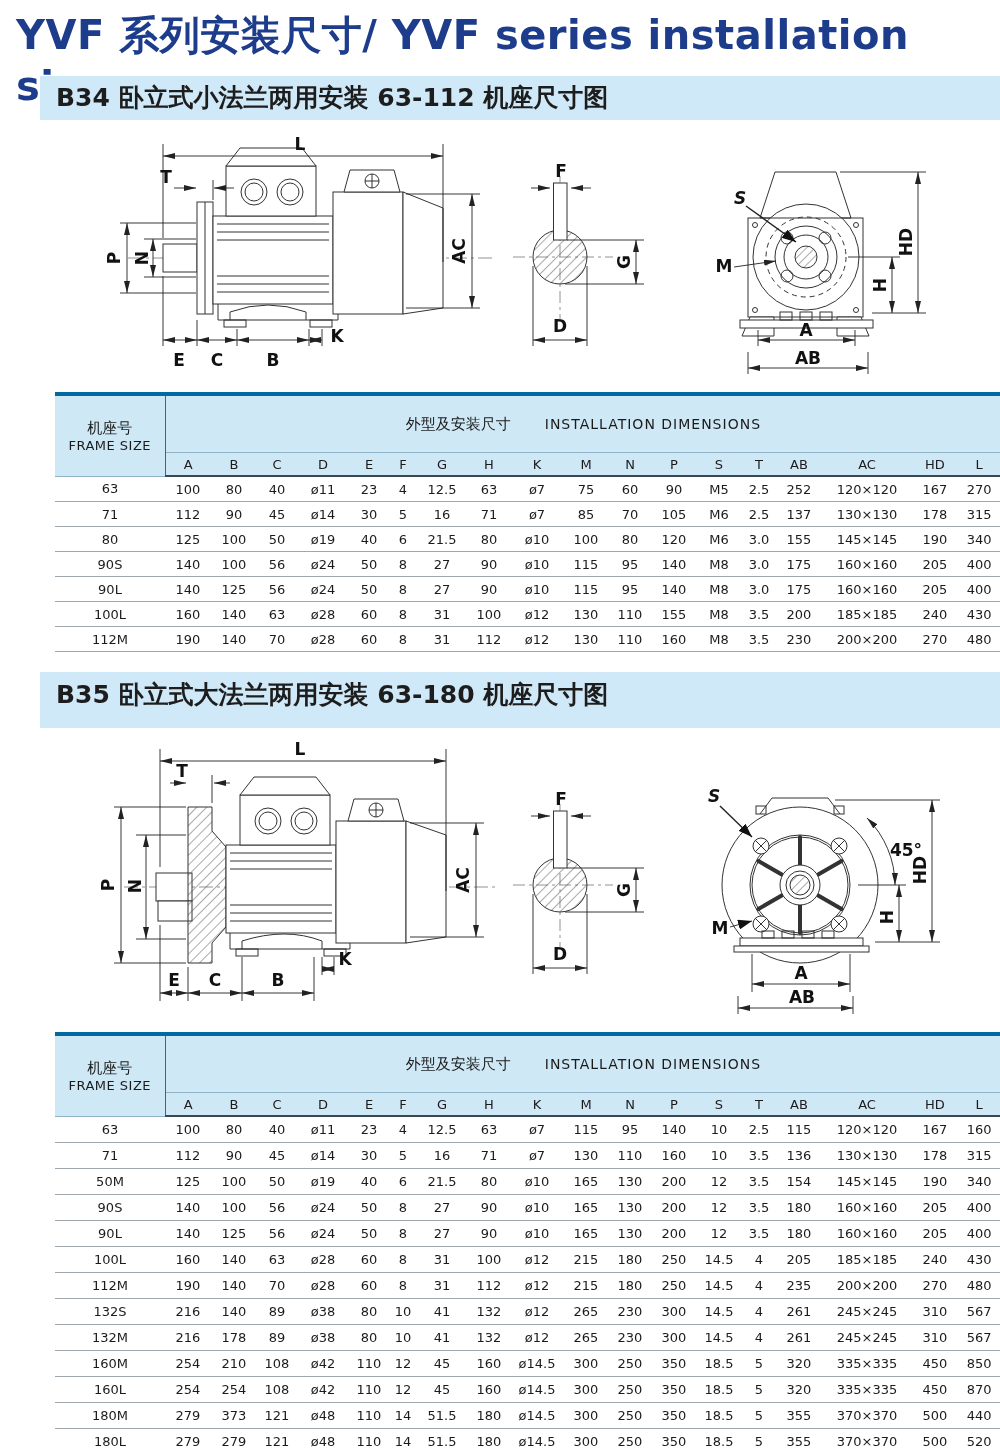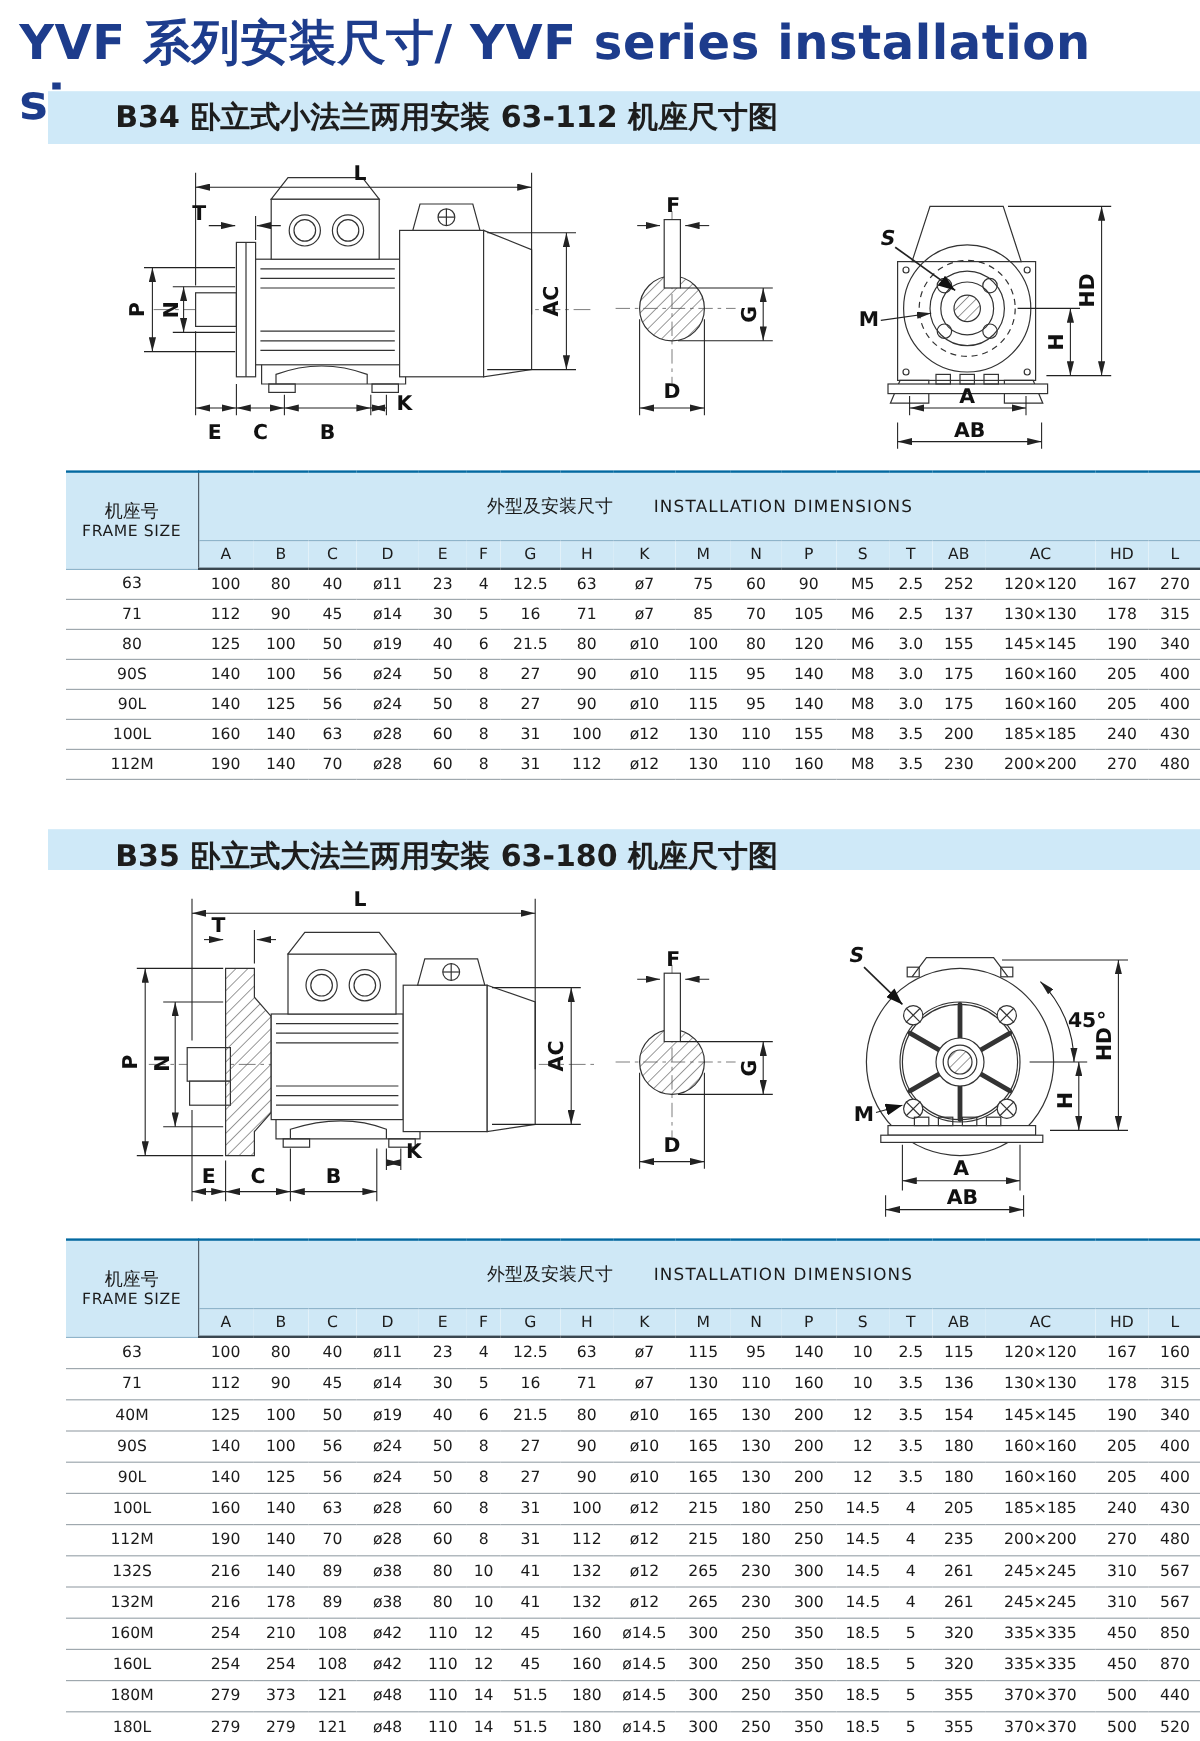--- a/index.html
+++ b/index.html
@@ -1,26 +1,26 @@
 <!DOCTYPE html>
 <html><head>
 <meta charset="utf-8">
 <style>
   html,body{margin:0;padding:0;background:#fff;}
   body{font-family:"DejaVu Sans","Liberation Sans",sans-serif;}
   #page{position:relative;width:1000px;height:1451px;background:#ffffff;overflow:hidden;}
   .page-title{position:absolute;left:16px;top:8px;font-size:40px;font-weight:bold;color:#1d3c8c;letter-spacing:0.5px;}
-  .band{position:absolute;left:40px;right:0;background:#cfe9f8;padding-left:40px;}
+  .band{position:absolute;left:40px;right:0;background:#cfe9f8;}
   .band .band-text{font-size:25px;font-weight:bold;color:#1d1d1d;padding-left:16px;}
   #band-b34{top:76px;height:44px;line-height:44px;}
-  #band-b35{top:672px;height:34px;line-height:46px;margin-top:19px;}
+  #band-b35{top:672px;height:56px;line-height:46px;}
   .diagram{position:absolute;}
   svg text{font-family:"DejaVu Sans","Liberation Sans",sans-serif;font-size:17px;font-weight:bold;fill:#111;}
   svg .lbl-i{font-style:italic;}
-  table.dim{position:absolute;left:55px;border-collapse:collapse;table-layout:fixed;width:946px;border-top:2px solid #0369a1;}
+  table.dim{position:absolute;left:55px;border-collapse:collapse;table-layout:fixed;width:946px;border-top:4px solid #0369a1;}
   table.dim th,table.dim td{padding:0;text-align:center;color:#1b1b1b;overflow:hidden;white-space:nowrap;}
   table.dim thead th{background:#cfe8f6;font-weight:normal;}
   tr.h1 th{height:56px;border-bottom:1px solid #8fb4ca;}
   th.frame-h{border-right:1px solid #53606b;}
   th.frame-h .zh{font-size:15px;}
   th.frame-h .en{font-size:13px;letter-spacing:0.5px;}
   th.dims-h{font-size:15px;}
   th.dims-h .en{font-size:14px;letter-spacing:1px;margin-left:34px;}
   tr.h2 th{height:22px;font-size:13px;font-weight:bold;border-bottom:2px solid #3a4750;}
   table.dim tbody td{font-size:13px;border-bottom:1px solid #9fa8ae;}
@@ -677,21 +677,21 @@
           <td>110</td>
           <td>160</td>
           <td>10</td>
           <td>3.5</td>
           <td>136</td>
           <td>130×130</td>
           <td>178</td>
           <td>315</td>
         </tr>
         <tr>
-          <td>40M</td>
+          <td>50M</td>
           <td>125</td>
           <td>100</td>
           <td>50</td>
           <td>ø19</td>
           <td>40</td>
           <td>6</td>
           <td>21.5</td>
           <td>80</td>
           <td>ø10</td>
           <td>165</td>

